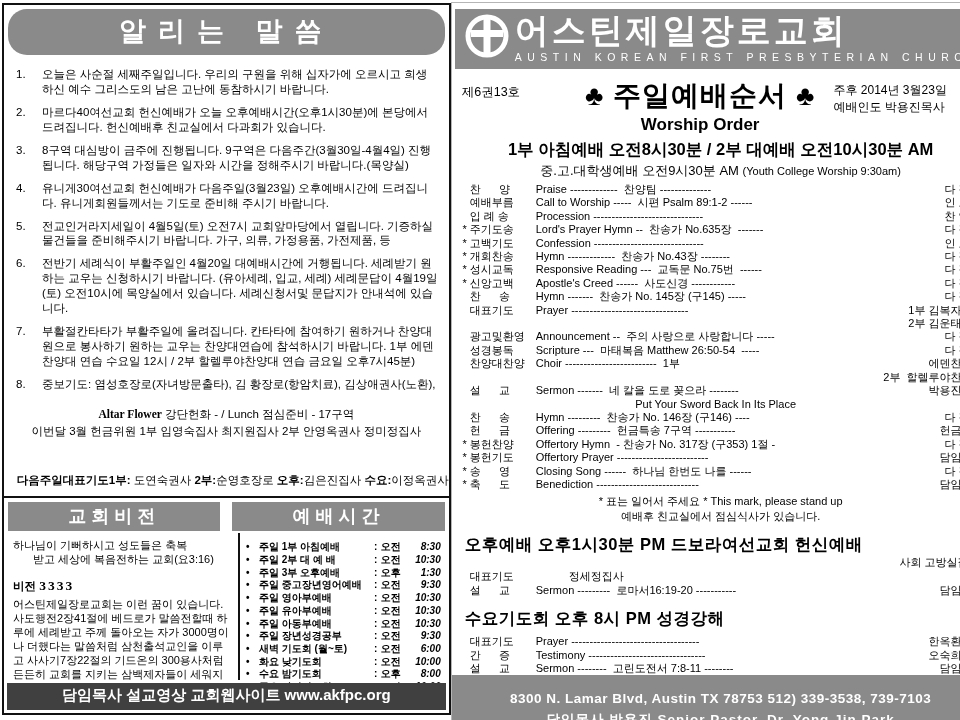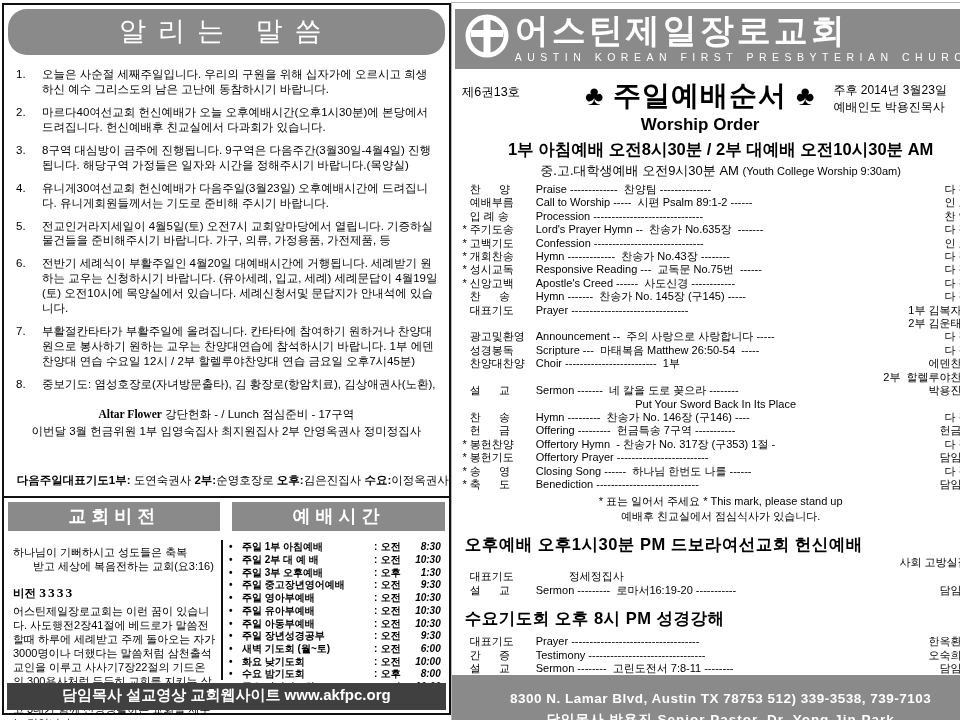--- a/index.html
+++ b/index.html
@@ -3,37 +3,37 @@
 <meta charset="utf-8">
 <style>
   html,body{margin:0;padding:0;background:#fff;}
   body{width:960px;height:720px;overflow:hidden;
        font-family:"Liberation Sans","DejaVu Sans",sans-serif;color:#000;}
   .spread{display:flex;width:960px;height:720px;background:#fff;}
 
   
   .page-left{box-sizing:border-box;width:479px;margin:3px 0 5px 2px;
              border:2px solid #111;background:#fff;display:flex;flex-direction:column;}
-  .lp-title-band{margin:4px;background:#8a8a8a;color:#fff;font-weight:normal;
+  .lp-title-band{margin:4px;background:#8a8a8a;color:#fff;font-weight:bold;
                  font-size:27px;letter-spacing:12px;text-align:center;padding:4px 0 6px;border-radius:19px;}
   .ann-list{padding:8px 8px 0 12px;}
   .ann{display:flex;margin-bottom:8px;font-size:11.5px;line-height:1.3;}
   .ann-num{width:26px;flex:none;}
   .ann-text{flex:1;padding-right:2px;}
   .altar{text-align:center;font-size:11.5px;margin-top:6px;line-height:1.5;}
   .altar .b{font-weight:bold;font-family:"Liberation Serif","DejaVu Serif",serif;}
   .nextweek{font-size:11.5px;margin:9px 0 8px;text-align:center;white-space:pre;}
   .nextweek b{font-weight:bold;}
   .cols{border-top:2px solid #111;flex:1;display:flex;flex-direction:column;min-height:0;}
   .col-heads{display:flex;gap:12px;padding:4px 4px 2px;}
   .col-head{flex:1;background:#8a8a8a;color:#fff;font-weight:bold;font-size:18px;
             text-align:center;letter-spacing:5px;padding:2px 0 3px;}
   .col-bodies{display:flex;flex:1;min-height:0;}
-  .vision{width:219px;border-right:2px solid #111;padding:5px 5px 0 9px;
-          font-size:11px;line-height:1.28;box-sizing:border-box;margin-top:7px;}
+  .vision{width:236px;border-right:2px solid #111;padding:5px 5px 0 9px;
+          font-size:11px;line-height:1.28;box-sizing:border-box;}
   .v-line2{padding-left:20px;}
   .v-title{margin-top:10px;font-weight:bold;font-size:11.5px;}
   .v-title .num{font-size:13.5px;letter-spacing:2px;font-family:"Liberation Serif","DejaVu Serif",serif;}
   .v-body{margin-top:3px;}
   .times{flex:1;padding:8px 8px 0 6px;font-size:10px;font-weight:bold;}
   .time-row{display:flex;line-height:12.7px;white-space:pre;}
   .t-bullet{width:13px;}
   .t-label{flex:1;}
   .t-sep{width:10px;text-align:center;}
   .t-ampm{width:24px;}

